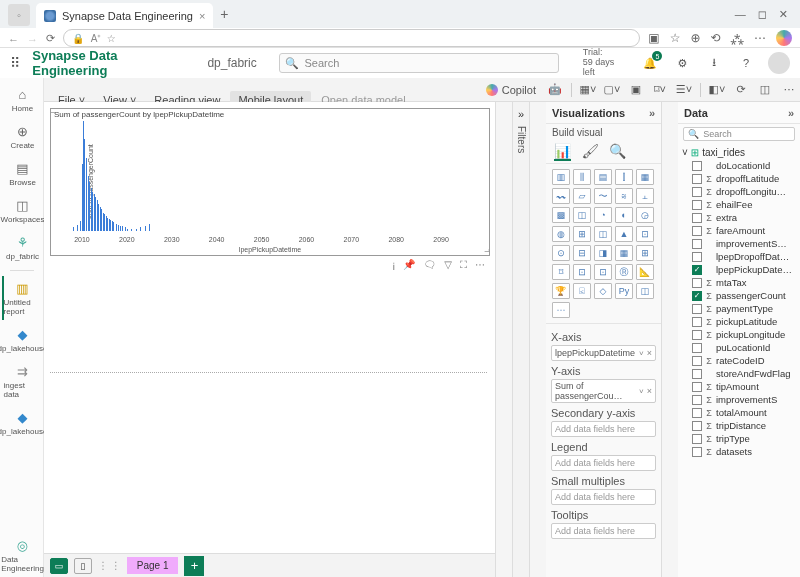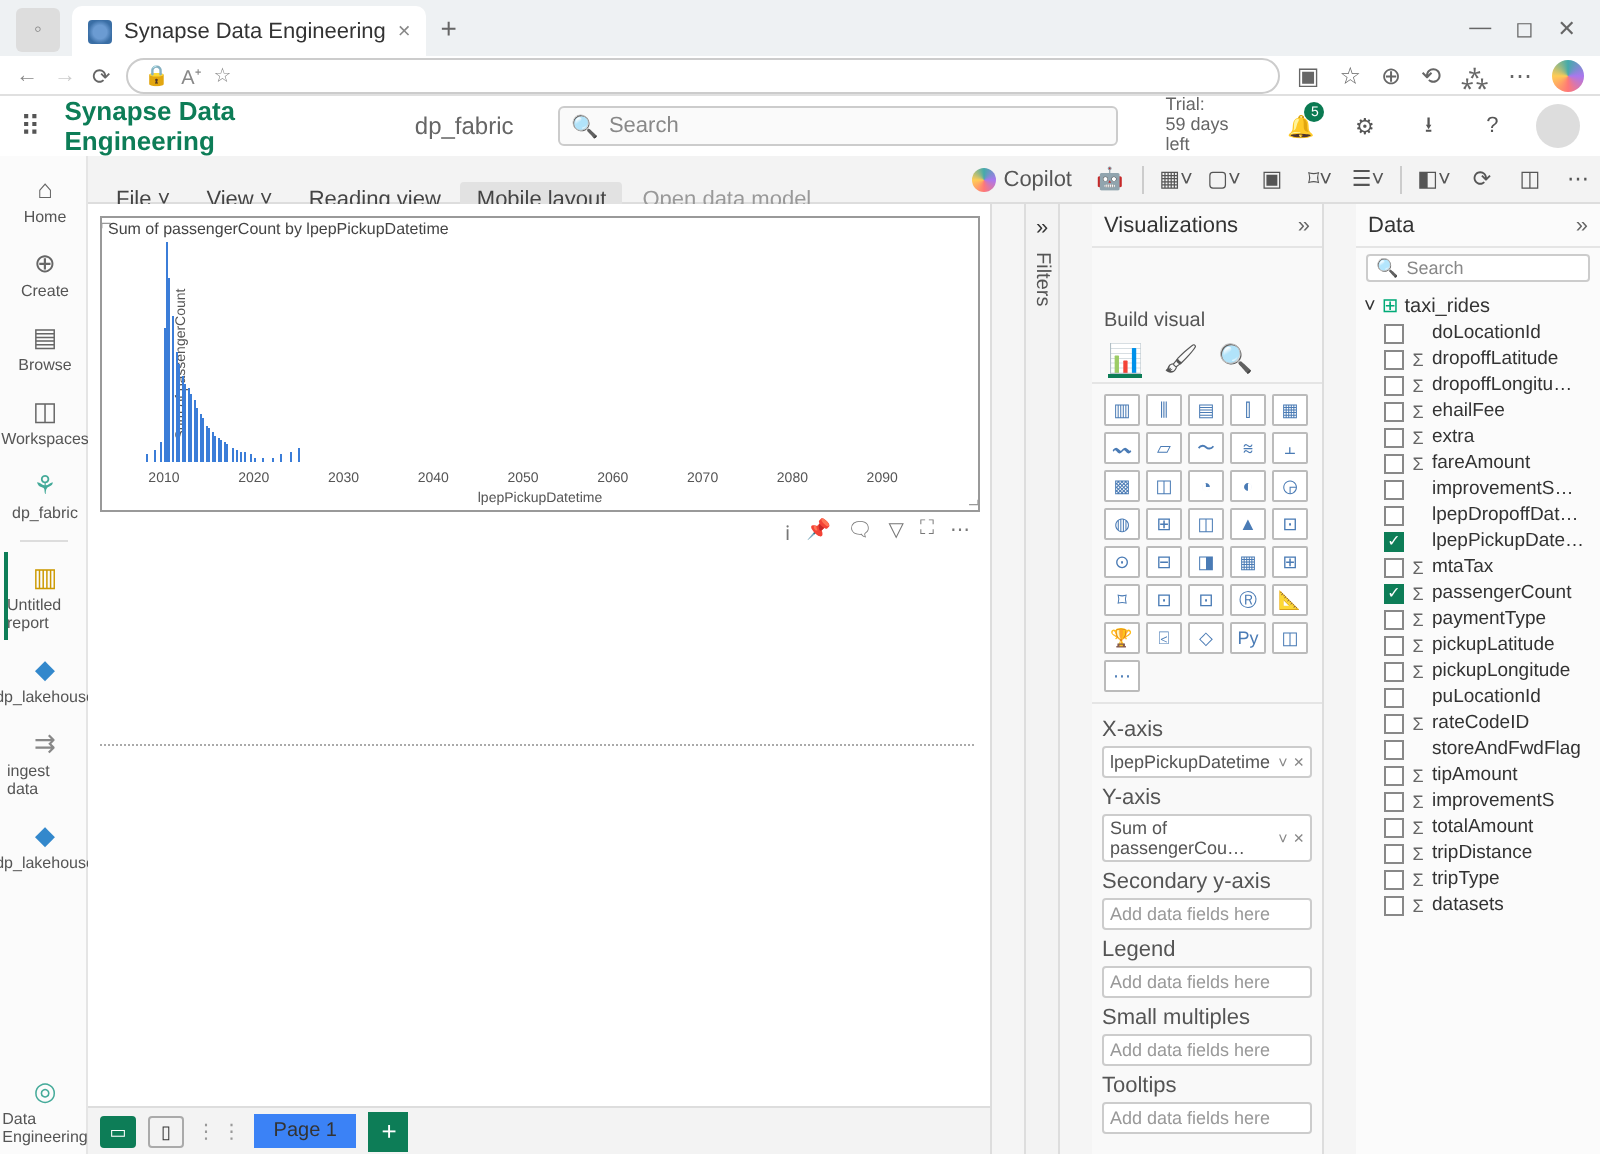--- a/index.html
+++ b/index.html
@@ -59,32 +59,32 @@
 .xlabel { position: absolute; bottom: 2px; left: 50%; transform: translateX(-50%); font-size: 7px; color: #555; }
 .xtick { position: absolute; bottom: 12px; font-size: 7px; color: #555; transform:translateX(-50%);}
 .bars { position: absolute; inset: 0; }
 .bar { position: absolute; bottom: 0; width: 1px; background: #3b7dd8; }
 .chart-tools{position:absolute;bottom:-18px;right:4px;display:flex;gap:8px;color:#777;font-size:10px;}
 .dropzone{position:absolute;top:270px;left:6px;right:8px;height:0;border-top:1px dotted #aaa;}
 
 
 .page-tabs { height: 24px; background: #f3f3f3; border-top: 1px solid #ddd; display: flex; align-items: center; padding: 0 6px; gap: 6px; }
 .view-mode{width:18px;height:16px;border:1px solid #aaa;border-radius:2px;display:flex;align-items:center;justify-content:center;font-size:9px;}
-.page-tab { padding: 3px 10px; background: #3b82f6; font-size: 10px;}
+.page-tab { padding: 3px 10px; background: #f0abfc; font-size: 10px;}
 .add-page { width: 20px; height: 20px; background: #0d7d57; color: #fff; display:flex;align-items:center;justify-content:center;font-size:13px;}
 
 
 .filters-strip { width: 18px; background: #f3f3f3; border-left:1px solid #ddd;border-right:1px solid #ddd;display:flex;flex-direction:column;align-items:center;padding-top:6px;gap:6px;}
 .filters-strip .vt{writing-mode:vertical-rl;font-size:10px;color:#555;}
 
 
 .viz-pane { width: 116px; background: #f9f9f9; border-right: 1px solid #ddd; display:flex;flex-direction:column;}
-.pane-head { height: 22px; display:flex;align-items:center;padding:0 6px;font-weight:400;font-size:11px;border-bottom:1px solid #e5e5e5;}
+.pane-head { height: 22px; display:flex;align-items:center;padding:0 6px;font-weight:700;font-size:11px;border-bottom:1px solid #e5e5e5;}
 .pane-head .exp{margin-left:auto;color:#666;}
-.sub-head{font-size:10px;padding:3px 6px;color:#555;margin-top:28px;}
+.sub-head{font-size:10px;padding:3px 6px;color:#555;}
 .build-icons{display:flex;gap:10px;padding:2px 8px;border-bottom:1px solid #e5e5e5;}
 .build-icons span{font-size:14px;color:#555;}
 .viz-grid { display: grid; grid-template-columns: repeat(5, 18px); gap: 3px; padding: 5px 6px; border-bottom:1px solid #e5e5e5;}
 .viz-cell { width: 18px; height: 16px; border: 1px solid #bbb; display:flex;align-items:center;justify-content:center;font-size:9px;color:#4a7bb5;background:#fff;border-radius:1px;}
 .wells{flex:1;overflow:auto;padding:3px 5px;}
 .well-label{font-size:11px;color:#555;margin-top:4px;}
 .well{border:1px solid #ccc;background:#fff;min-height:16px;border-radius:2px;padding:1px 3px;font-size:9px;color:#555;display:flex;align-items:center;margin-top:2px;}
 .well .arrow{margin-left:auto;font-size:8px;color:#888;}
 .well .x{margin-left:3px;color:#888;font-size:9px;}
 .placeholder{color:#999;}

